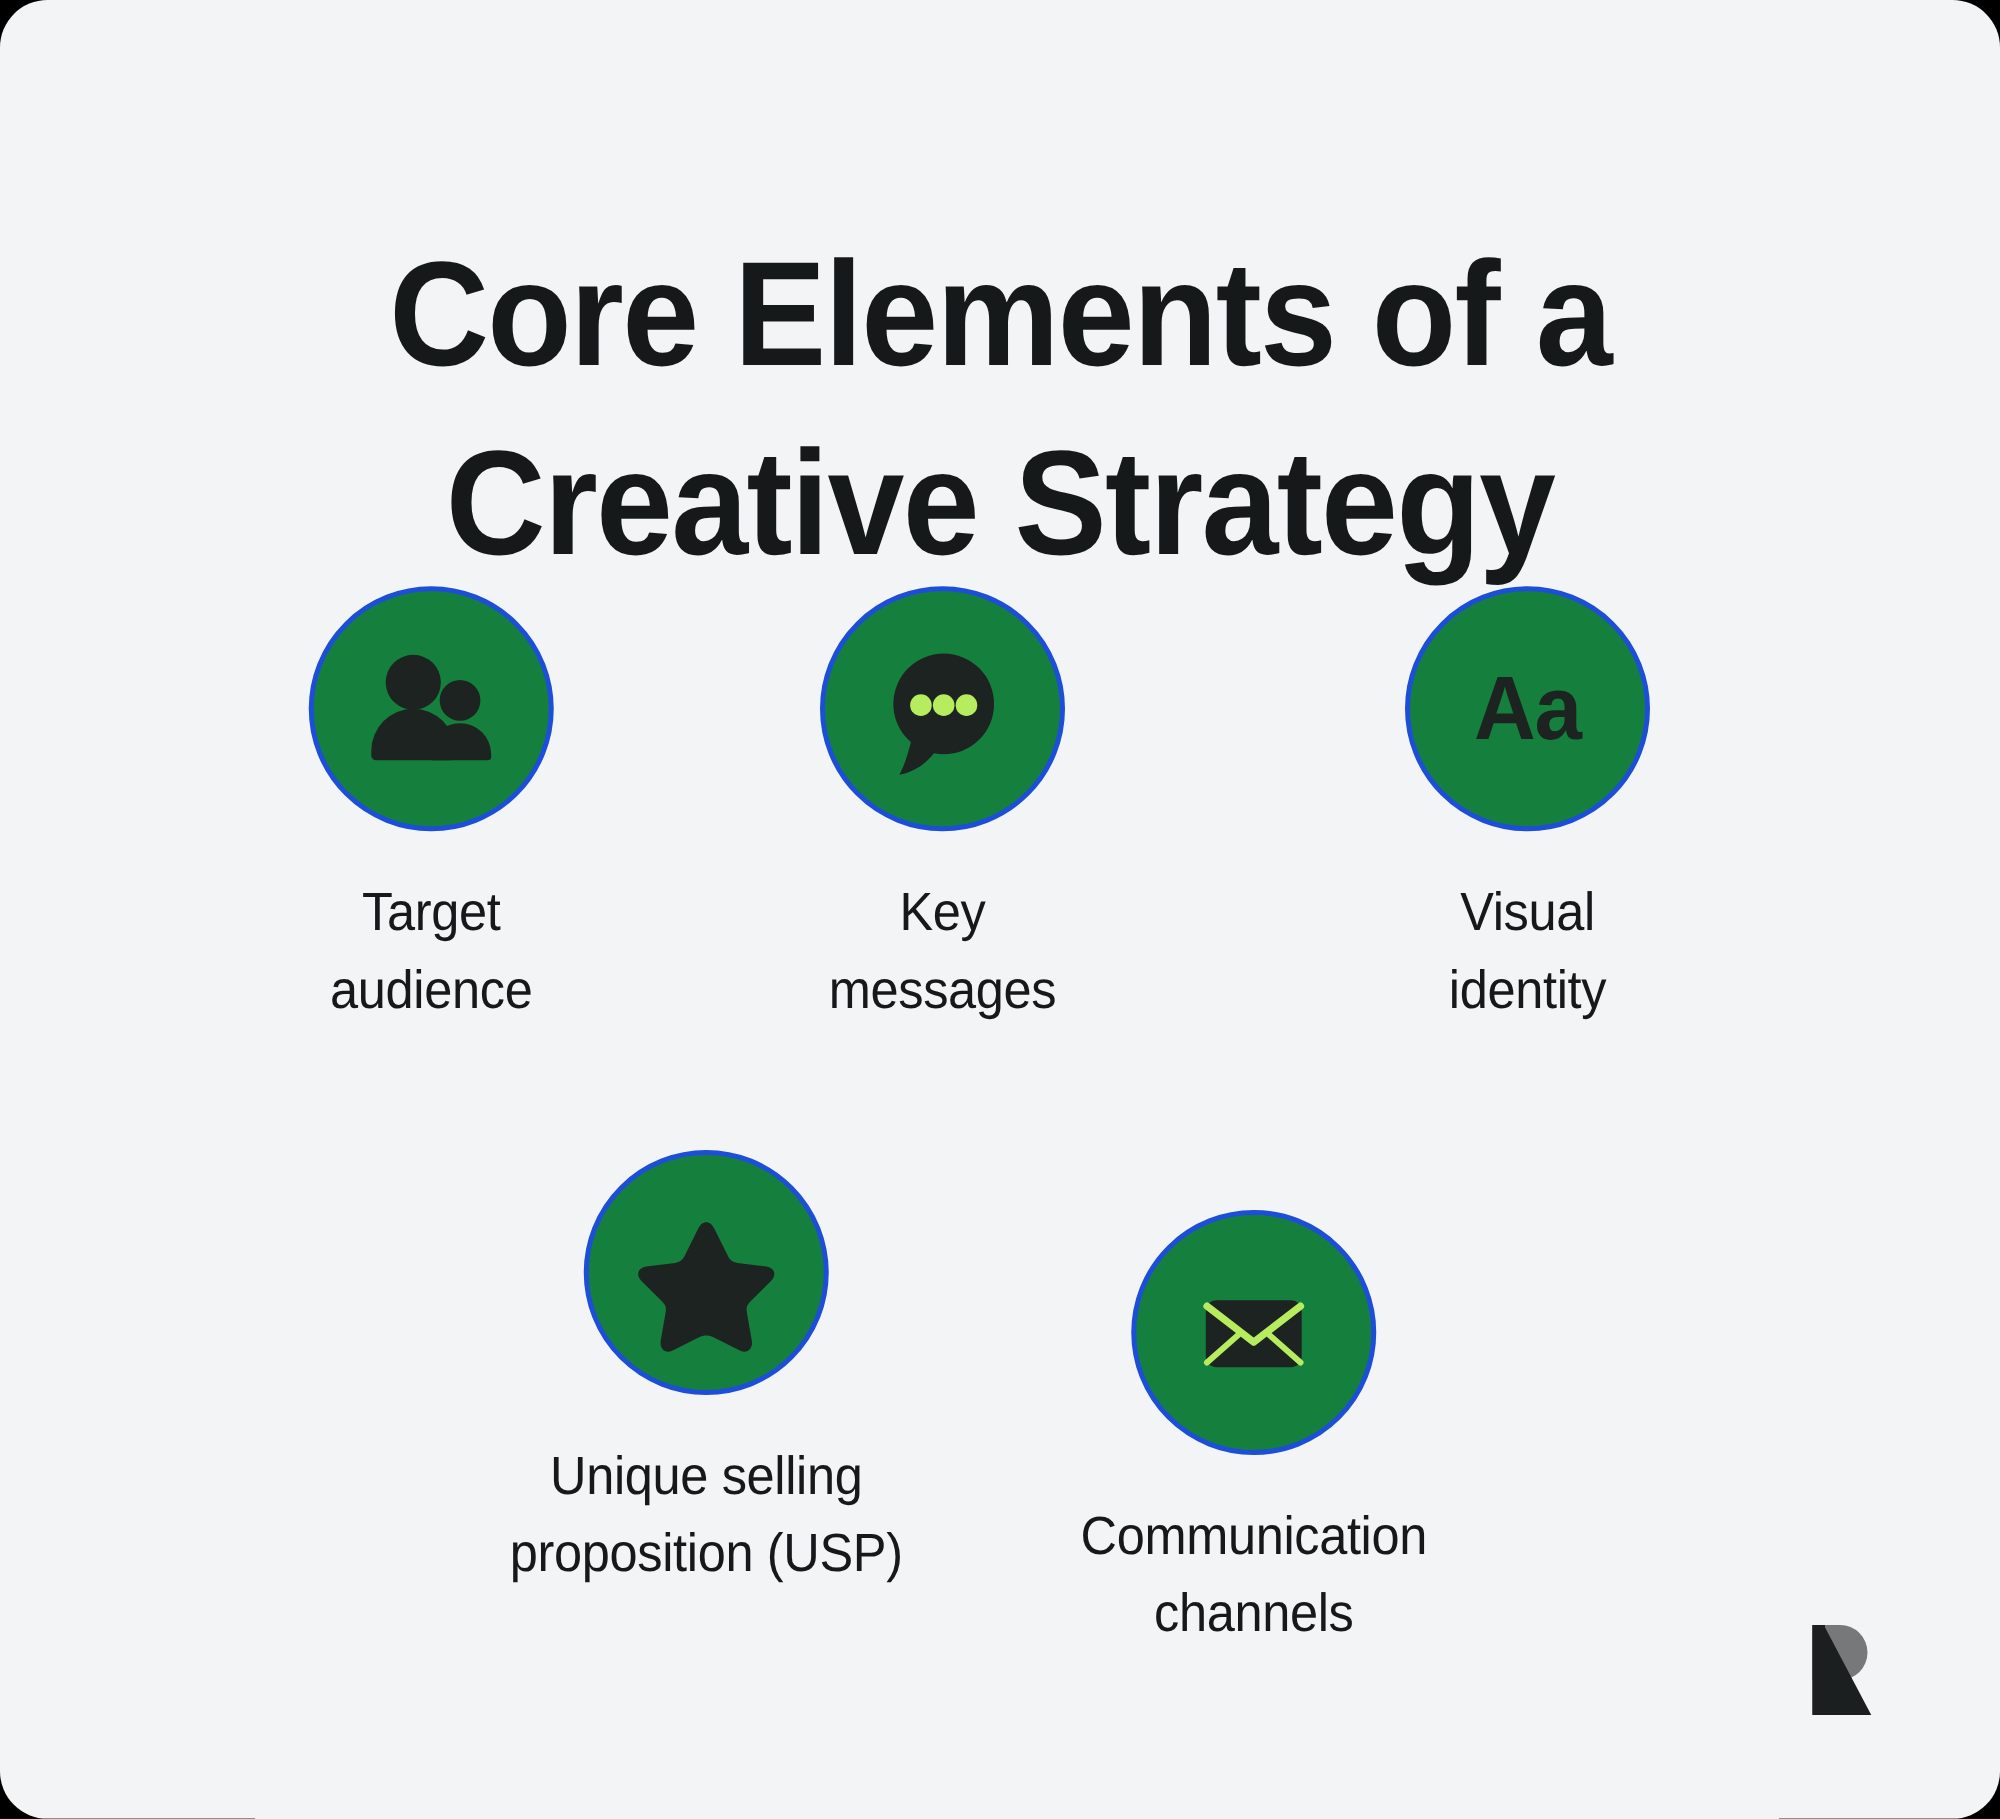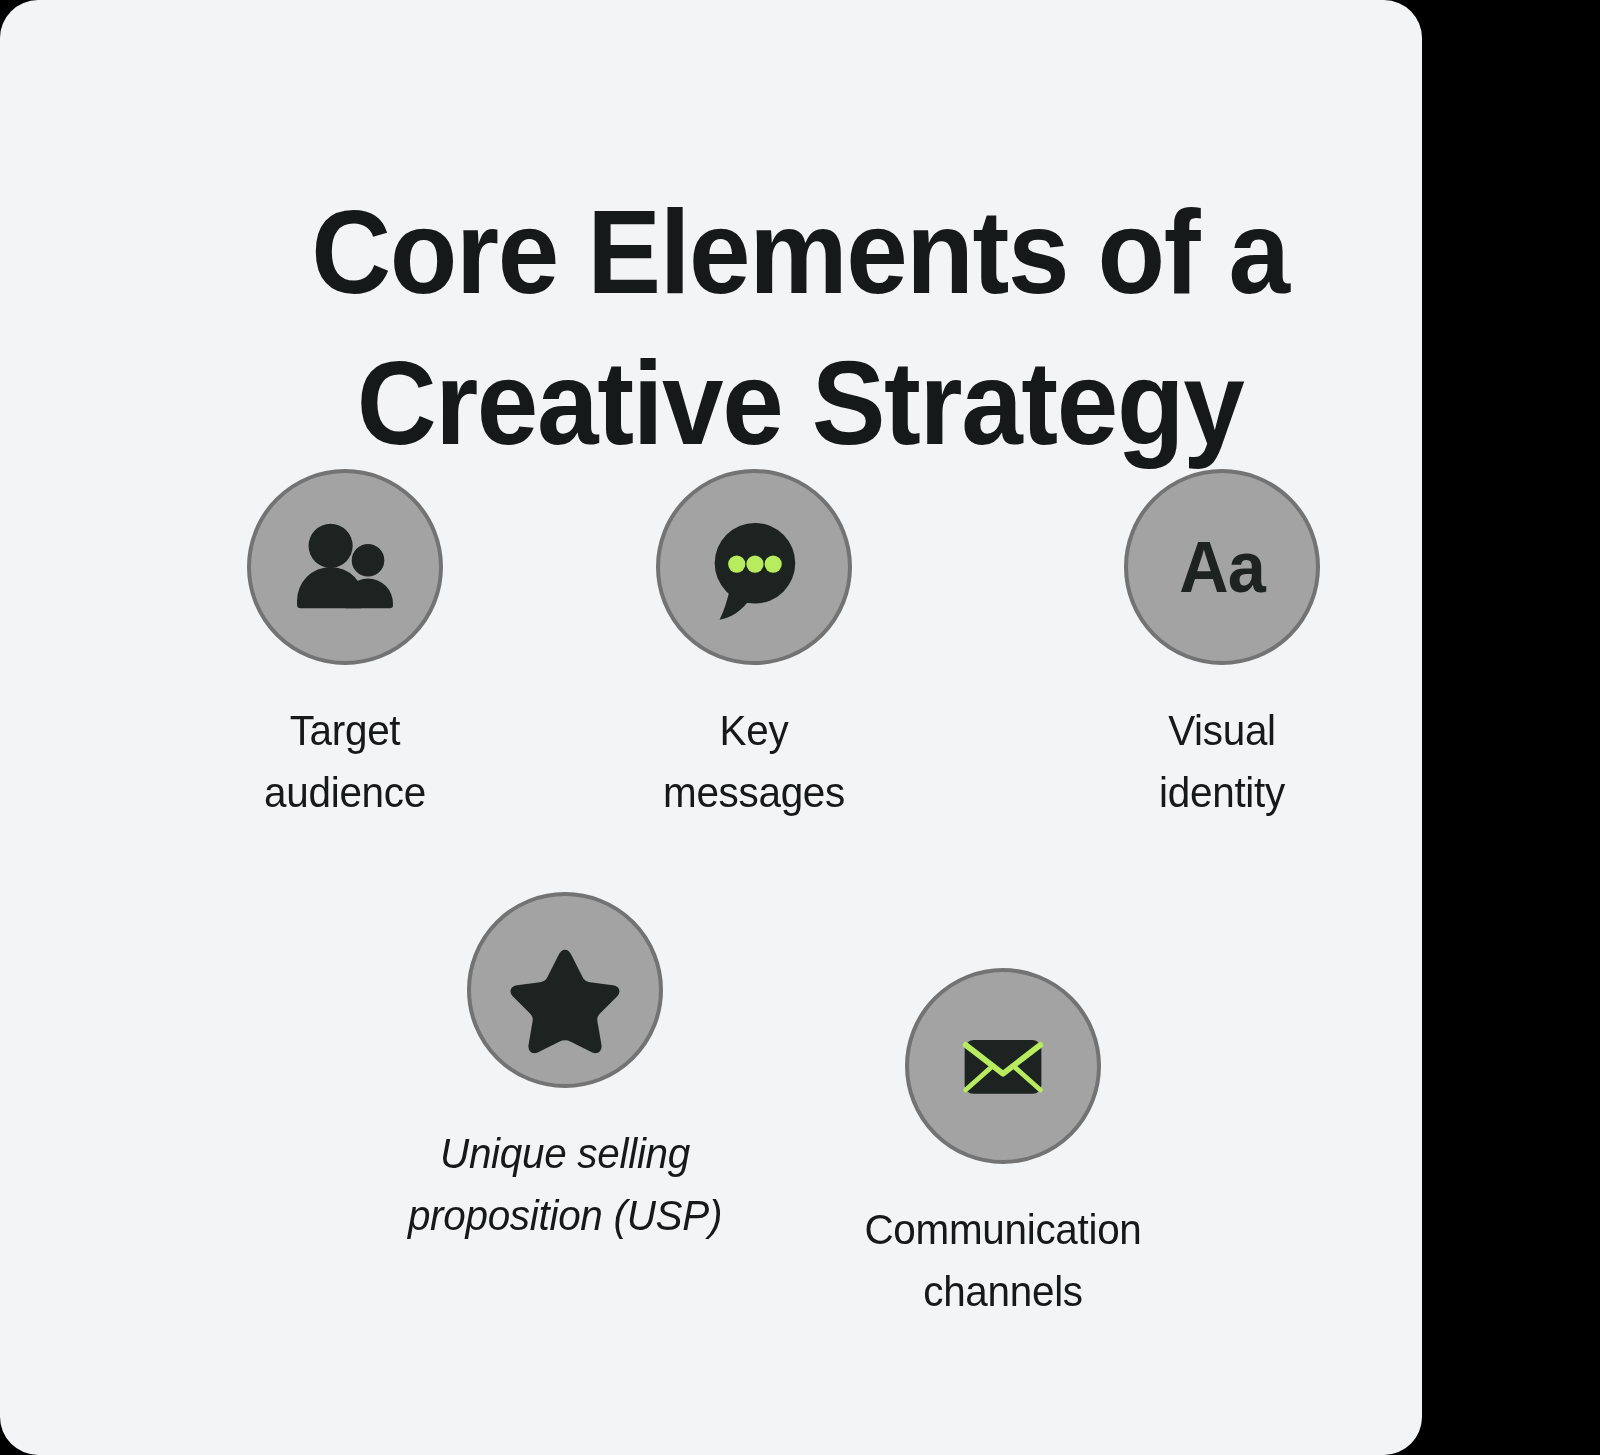--- a/index.html
+++ b/index.html
@@ -10,21 +10,21 @@
   }
   body {
     width: 1600px;
     height: 1455px;
     overflow: hidden;
     font-family: "Liberation Sans", sans-serif;
   }
 
   #infographic-card {
     position: relative;
-    width: 1422px;
+    width: 1600px;
     height: 1455px;
     box-sizing: border-box;
     background: #f3f4f6;
     border-radius: 38px;
     overflow: hidden;
   }
 
   
   #page-title {
     position: absolute;
@@ -50,22 +50,22 @@
     margin-left: -210px;
     text-align: center;
   }
 
   .circle {
     position: relative;
     width: 196px;
     height: 196px;
     margin: 0 auto;
     border-radius: 50%;
-    background: #a3a3a3;
-    border: 4px solid #737373;
+    background: #15803d;
+    border: 4px solid #1d4ed8;
     box-sizing: border-box;
   }
   .circle svg {
     position: absolute;
     left: 0;
     top: 0;
     width: 100%;
     height: 100%;
     display: block;
   }
@@ -93,21 +93,21 @@
     line-height: 62px;
     letter-spacing: -0.3px;
     transform: scaleX(0.94);
     white-space: pre-line;
   }
 
   
   #item-target-audience   { left: 345px;  top: 469px; }
   #item-key-messages      { left: 754px;  top: 469px; }
   #item-visual-identity   { left: 1222px; top: 469px; }
-  #item-usp               { left: 565px;  top: 892px; font-style: italic; }
+  #item-usp               { left: 565px;  top: 920px; }
   #item-communication     { left: 1003px; top: 968px; }
 
   
   #logo {
     position: absolute;
     left: 1441px;
     top: 1298px;
     width: 62px;
     height: 76px;
   }

